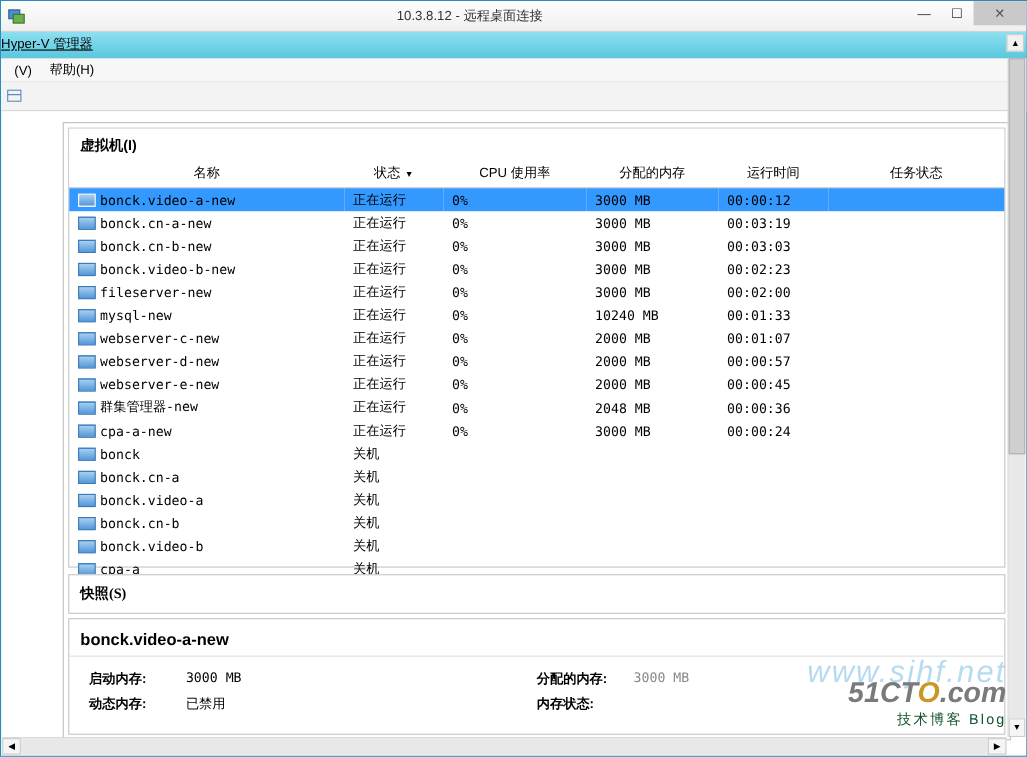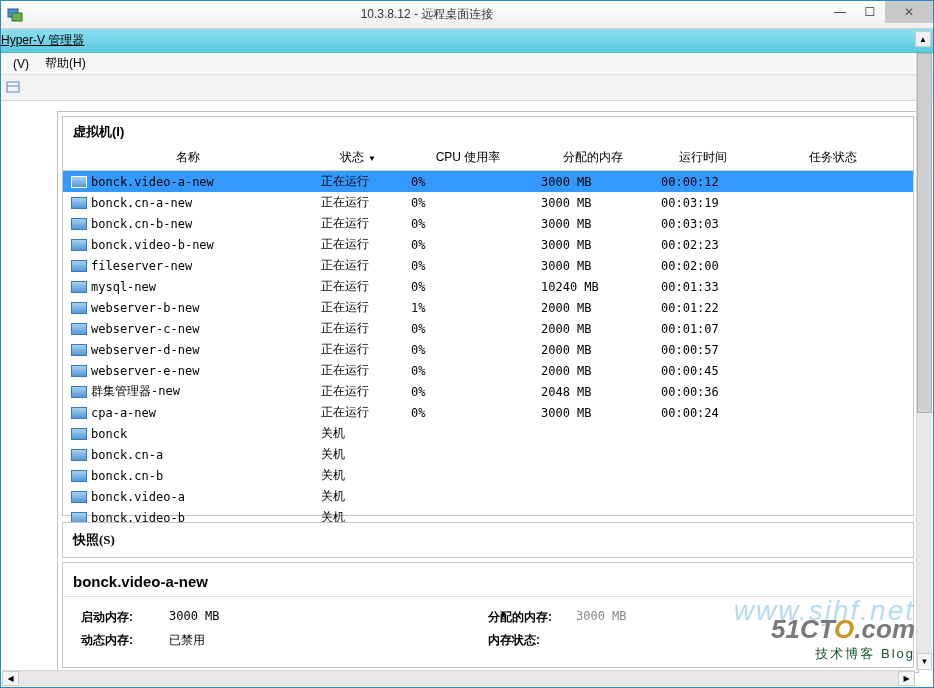--- a/index.html
+++ b/index.html
@@ -328,28 +328,20 @@
             </tr>
             <tr>
               <td><span class="vm-icon"></span>mysql-new</td>
               <td>正在运行</td>
               <td>0%</td>
               <td>10240 MB</td>
               <td>00:01:33</td>
               <td></td>
             </tr>
             <tr>
-              <td><span class="vm-icon"></span>webserver-b-new</td>
-              <td>正在运行</td>
-              <td>1%</td>
-              <td>2000 MB</td>
-              <td>00:01:22</td>
-              <td></td>
-            </tr>
-            <tr>
               <td><span class="vm-icon"></span>webserver-c-new</td>
               <td>正在运行</td>
               <td>0%</td>
               <td>2000 MB</td>
               <td>00:01:07</td>
               <td></td>
             </tr>
             <tr>
               <td><span class="vm-icon"></span>webserver-d-new</td>
               <td>正在运行</td>
@@ -392,29 +384,29 @@
             </tr>
             <tr>
               <td><span class="vm-icon"></span>bonck.cn-a</td>
               <td>关机</td>
               <td></td>
               <td></td>
               <td></td>
               <td></td>
             </tr>
             <tr>
+              <td><span class="vm-icon"></span>bonck.video-a</td>
+              <td>关机</td>
+              <td></td>
+              <td></td>
+              <td></td>
+              <td></td>
+            </tr>
+            <tr>
               <td><span class="vm-icon"></span>bonck.cn-b</td>
-              <td>关机</td>
-              <td></td>
-              <td></td>
-              <td></td>
-              <td></td>
-            </tr>
-            <tr>
-              <td><span class="vm-icon"></span>bonck.video-a</td>
               <td>关机</td>
               <td></td>
               <td></td>
               <td></td>
               <td></td>
             </tr>
             <tr>
               <td><span class="vm-icon"></span>bonck.video-b</td>
               <td>关机</td>
               <td></td>

